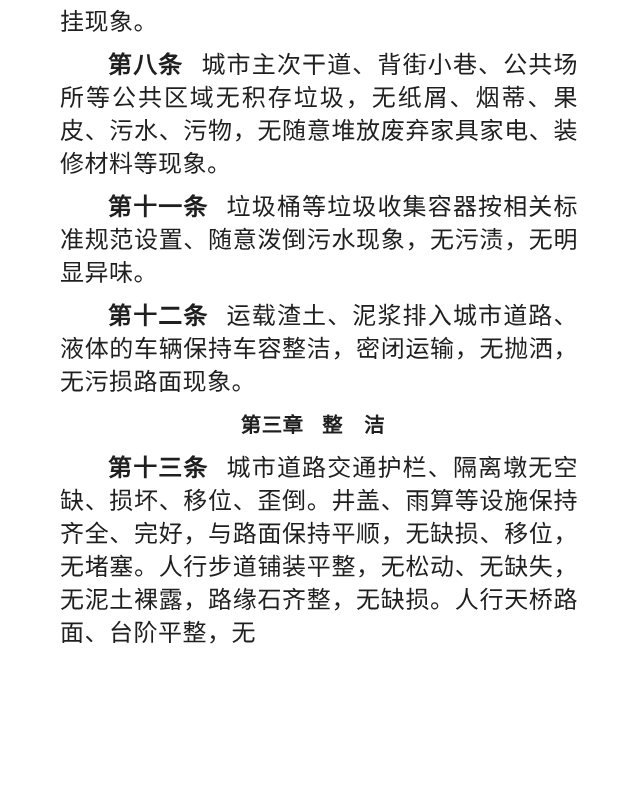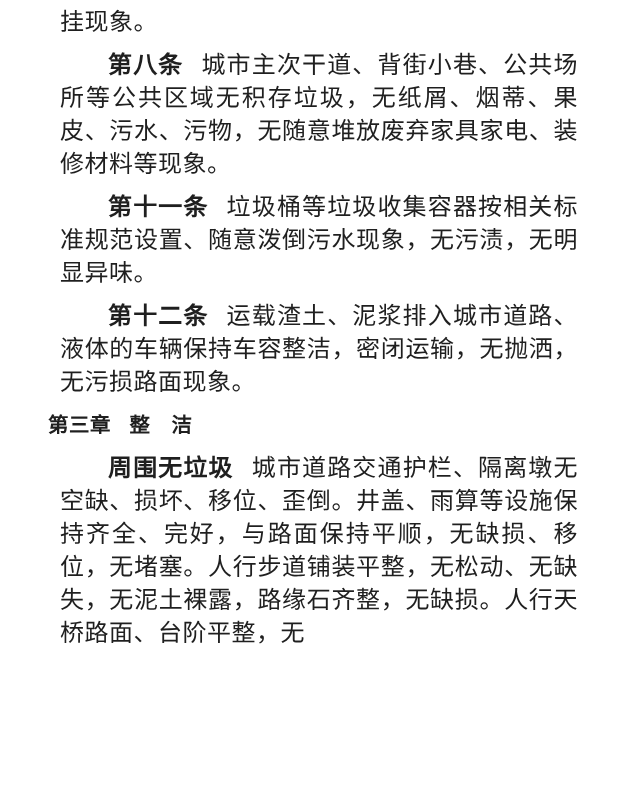--- a/index.html
+++ b/index.html
@@ -36,20 +36,21 @@
   }
   .article-label {
     font-weight: 700;
     margin-right: 0.75em;
   }
   .chapter-heading {
     margin: 10px 0 0 0;
     font-size: 20.5px;
     line-height: 33px;
     font-weight: 700;
+    text-align: center;
     letter-spacing: 0.5px;
     color: #1f1f1f;
   }
   .chapter-number {
     margin-right: 0.9em;
   }
 </style>
 </head>
 <body>
 
@@ -70,16 +71,16 @@
 
   <p class="para">
     <span class="article-label">第十二条</span><span>运载渣土、泥浆排入城市道路、液体的车辆保持车容整洁，密闭运输，无抛洒，无污损路面现象。</span>
   </p>
 
   <p class="chapter-heading">
     <span class="chapter-number">第三章</span><span>整　洁</span>
   </p>
 
   <p class="para">
-    <span class="article-label">周围无垃圾</span><span>城市道路交通护栏、隔离墩无空缺、损坏、移位、歪倒。井盖、雨算等设施保持齐全、完好，与路面保持平顺，无缺损、移位，无堵塞。人行步道铺装平整，无松动、无缺失，无泥土裸露，路缘石齐整，无缺损。人行天桥路面、台阶平整，无</span>
+    <span class="article-label">第十三条</span><span>城市道路交通护栏、隔离墩无空缺、损坏、移位、歪倒。井盖、雨算等设施保持齐全、完好，与路面保持平顺，无缺损、移位，无堵塞。人行步道铺装平整，无松动、无缺失，无泥土裸露，路缘石齐整，无缺损。人行天桥路面、台阶平整，无</span>
   </p>
 
 </div>
 
 </body></html>

